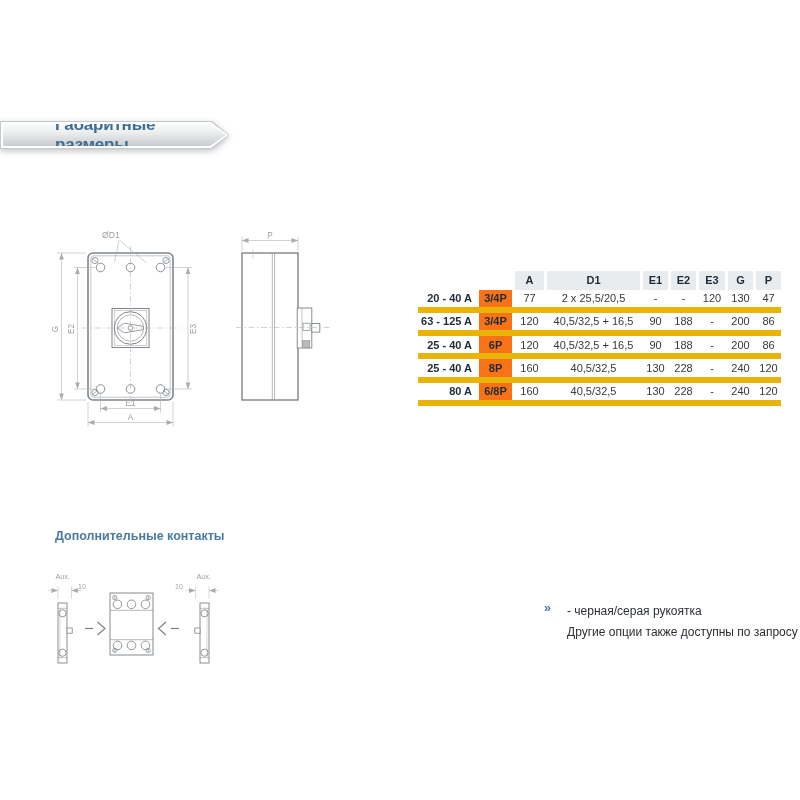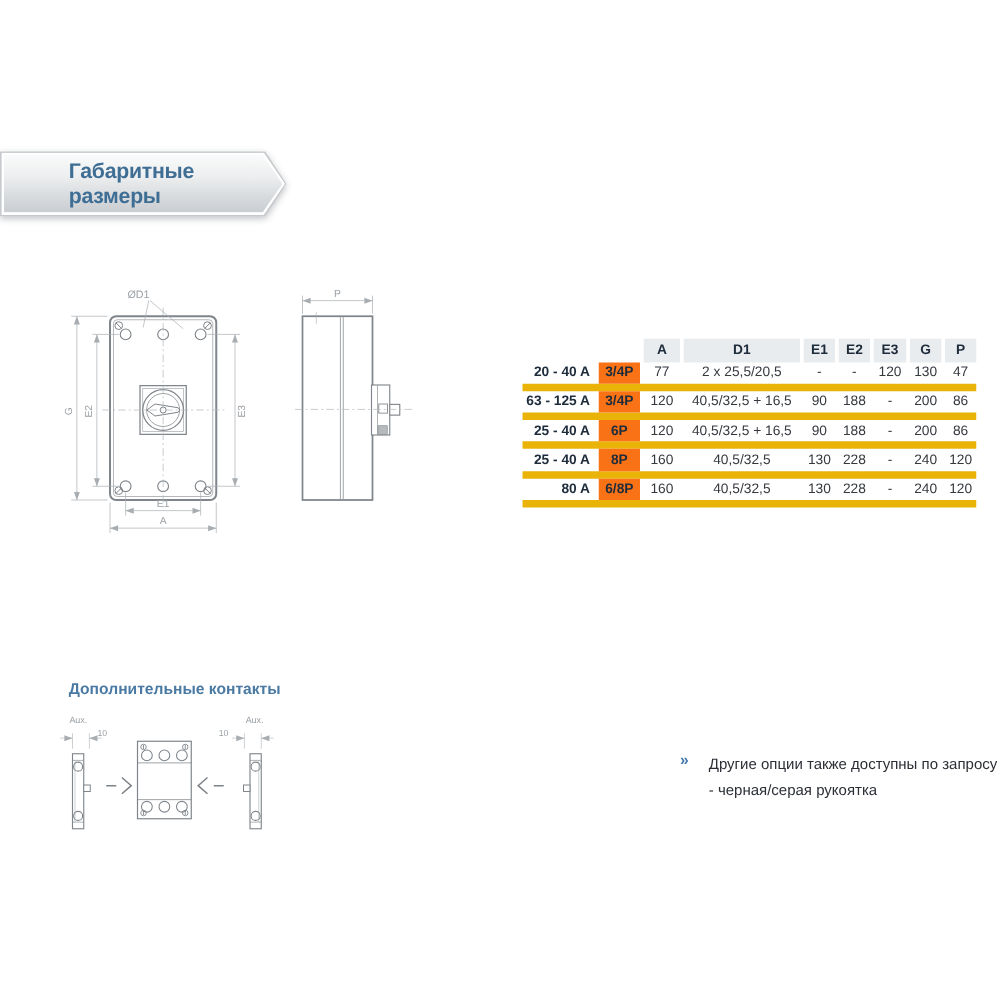--- a/index.html
+++ b/index.html
@@ -1,20 +1,20 @@
 <!DOCTYPE html>
 <html><head>
 <meta charset="utf-8">
 <style>
   html,body{margin:0;padding:0;background:#ffffff;}
   .page{position:relative;width:800px;height:800px;background:#ffffff;overflow:hidden;
         font-family:"Liberation Sans",sans-serif;}
 
   
-  .banner-wrap{position:absolute;left:0;top:121px;width:229px;height:52px;
+  .banner-wrap{position:absolute;left:0;top:121px;width:229px;height:28px;
                filter:drop-shadow(0 2px 3px rgba(110,116,122,.45));}
   .banner-edge{position:absolute;inset:0;background:#c5c8cc;
                clip-path:polygon(0 0,212px 0,100% 50%,212px 100%,0 100%);}
   .banner-white{position:absolute;inset:1px;background:#ffffff;
                clip-path:polygon(0 0,210px 0,100% 50%,210px 100%,0 100%);}
   .banner-body{position:absolute;inset:3px;
                background:linear-gradient(180deg,#fafbfb 0%,#eceeef 38%,#d8dbde 72%,#c9cdd1 100%);
                clip-path:polygon(0 0,207px 0,100% 50%,207px 100%,0 100%);
                display:flex;align-items:center;}
   .banner-title{padding-left:52px;font-size:17px;font-weight:700;color:#3f6e95;letter-spacing:-.2px;}
@@ -30,21 +30,21 @@
         column-gap:3px;height:17.3px;border-bottom:6px solid #eab308;}
   .trow.head{height:18.5px;border-bottom:none;}
   .c{display:flex;align-items:center;justify-content:center;}
   .c.amp{justify-content:flex-end;font-weight:700;color:#1d2b3a;padding-right:4px;white-space:nowrap;}
   .c.pole{font-weight:700;color:#1d2b3a;background:#f97316;}
   .c.hd{font-weight:700;color:#1d2b3a;background:#e9ecee;}
   .c.blank{background:transparent;}
   .c.val{color:#35393e;white-space:nowrap;}
 
   
-  .aux-title{position:absolute;left:55px;top:544px;font-size:12.5px;font-weight:700;color:#4a7aa3;}
+  .aux-title{position:absolute;left:55px;top:529px;font-size:12.5px;font-weight:700;color:#4a7aa3;}
 
   
   .note{position:absolute;left:544px;top:601px;display:flex;font-size:12px;color:#2b2f35;}
   .note-bullet{color:#4479ad;font-weight:700;width:23px;flex:0 0 23px;font-size:12.5px;}
   .note-lines{line-height:21px;}
 </style>
 </head>
 <body>
 
 <div class="page">
@@ -302,18 +302,18 @@
       <line x1="140.5" y1="25.5" x2="150.5" y2="25.5" marker-end="url(#arrB)"></line>
       <line x1="174" y1="25.5" x2="164" y2="25.5" marker-end="url(#arrB)"></line>
     </g>
     <text x="151.5" y="13.5" font-size="7.2" fill="#9ba1a6">Aux.</text>
     <text x="130" y="23.5" font-size="7" fill="#9ba1a6">10</text>
   </svg>
 
   <div class="note">
     <div class="note-bullet">»</div>
     <div class="note-lines">
+      <div>- черная/серая рукоятка</div>
       <div>Другие опции также доступны по запросу</div>
-      <div>- черная/серая рукоятка</div>
     </div>
   </div>
 
 </div>
 
 </body></html>

